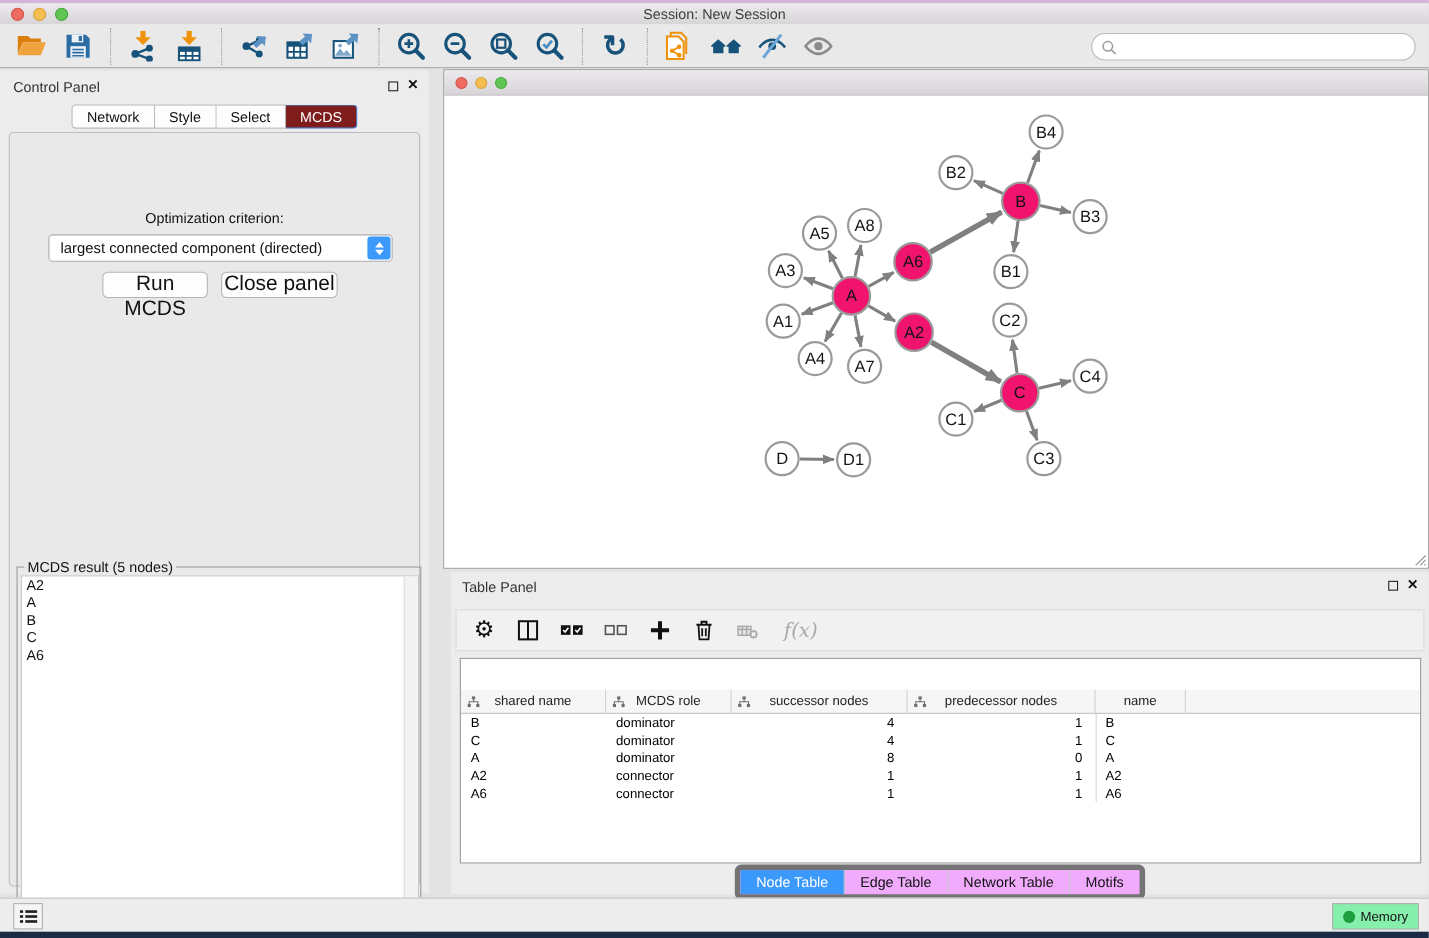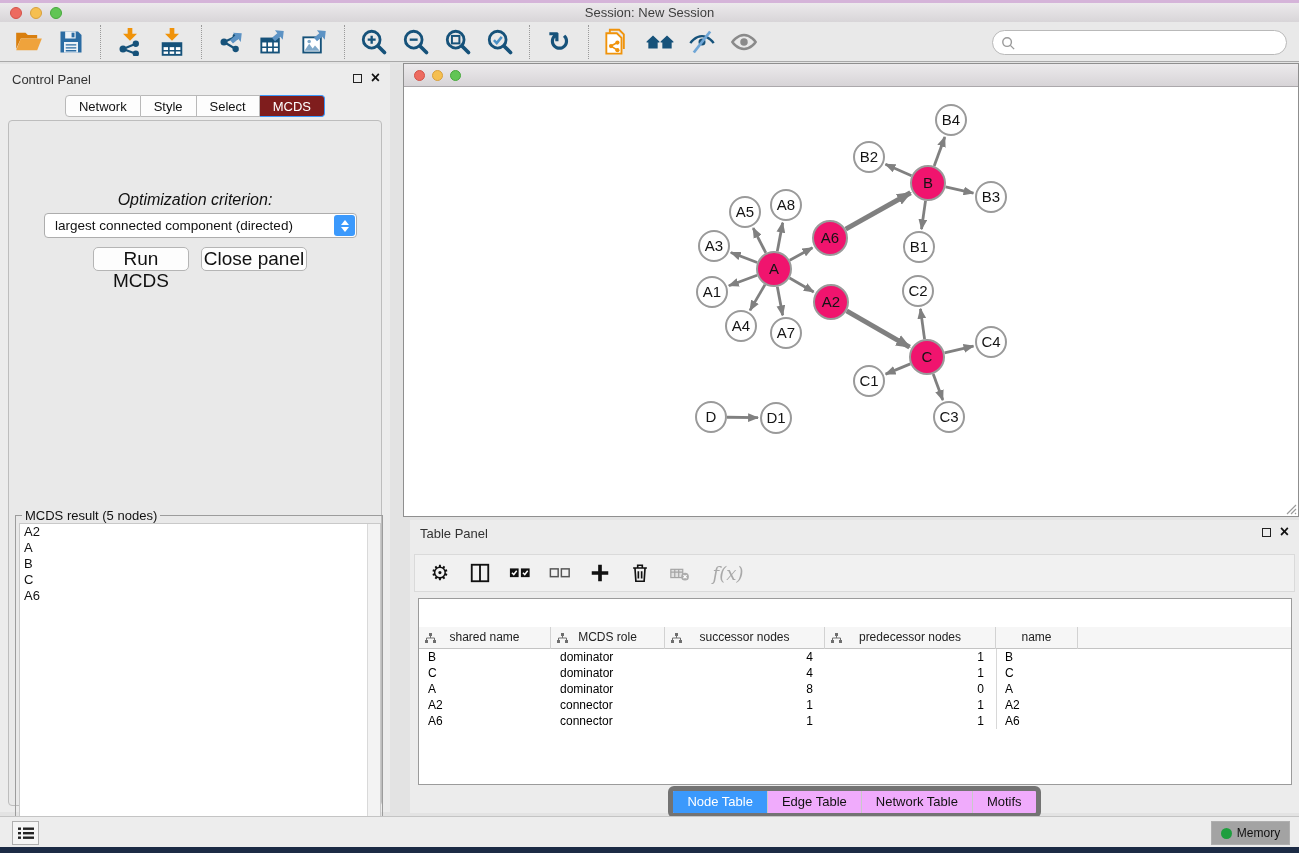--- a/index.html
+++ b/index.html
@@ -62,21 +62,21 @@
     height:22px; line-height:21px; padding:0 13px; font-size:13px; color:#111;
     background:#FDFDFD; border:1px solid #B9B9B9; border-left:none;
   }
   .cp-tab:first-child { border-left:1px solid #B9B9B9; border-radius:4px 0 0 4px; }
   .cp-tab:last-child { border-radius:0 4px 4px 0; }
   .cp-tab.active { background:#7f1d1d; color:#fff; border-color:#3B99FC; }
   .cp-content {
     position:absolute; left:8px; top:56px; width:374px; height:686px;
     background:#E9E9E9; border:1px solid #BDBDBD; border-radius:4px;
   }
-  .opt-label { position:absolute; left:0; top:70px; width:100%; text-align:center; font-size:16px; color:#111;font-style:italic; }
+  .opt-label { position:absolute; left:0; top:70px; width:100%; text-align:center; font-size:13px; color:#111; }
   .criterion-select {
     position:absolute; left:35px; top:92px; width:313px; height:25px;
     background:#fff; border:1px solid #ADADAD; border-radius:4px;
   }
   .criterion-select .sel-text {
     position:absolute; left:10px; top:4px; font-size:13.5px; color:#111; white-space:nowrap;
   }
   .sel-stepper {
     position:absolute; right:1px; top:1px; width:21px; height:21px; border-radius:3px;
     background:#3B99FC; display:flex; flex-direction:column; align-items:center; justify-content:center; gap:2px;
@@ -166,21 +166,21 @@
   .status-bar {
     position:absolute; left:0; top:816px; width:1299px; height:31px;
     background:#EDEDED; border-top:1px solid #C4C4C4;
   }
   .list-btn {
     position:absolute; left:12px; top:4px; width:27px; height:24px;
     background:#F5F5F5; border:1px solid #AFAFAF; display:flex; align-items:center; justify-content:center;
   }
   .memory-btn {
     position:absolute; right:9px; top:4px; width:79px; height:24px;
-    background:#a3a3a3; border:1px solid #AFAFAF;
+    background:#86efac; border:1px solid #AFAFAF;
     display:flex; align-items:center; justify-content:center; gap:5px;
     font-size:12px; color:#111;
   }
   .mem-dot { width:11px; height:11px; border-radius:50%; background:#1E9E3E; }
   .bottom-navy { position:absolute; left:0; top:847px; width:1299px; height:6px; background:#1C2B45; }
 </style>
 </head>
 <body>
 
 <div class="app">

